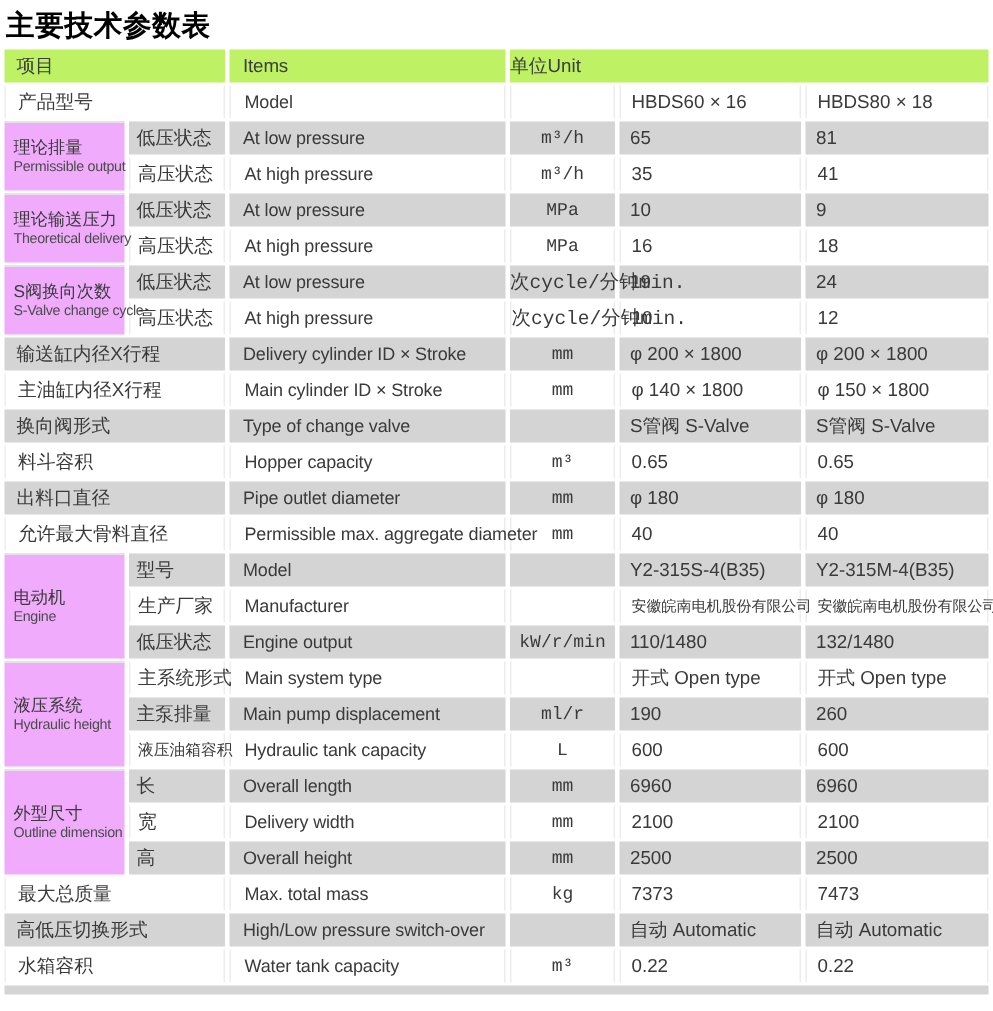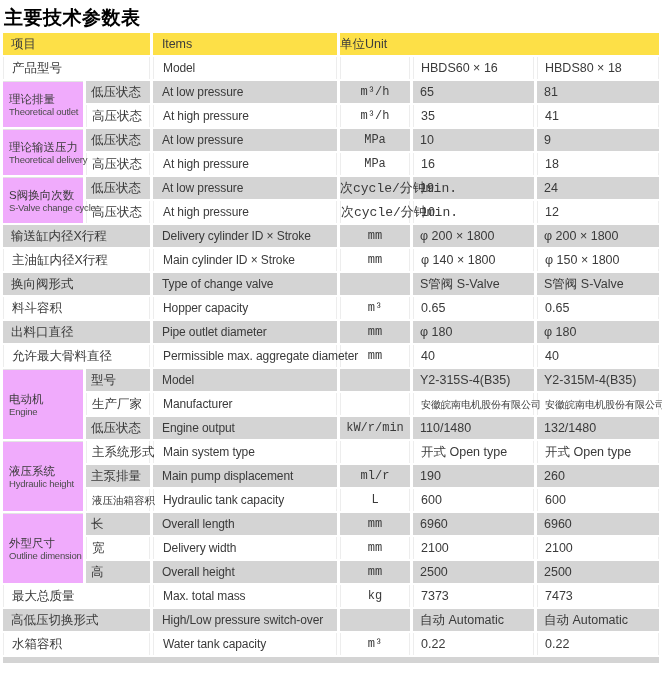--- a/index.html
+++ b/index.html
@@ -31,21 +31,21 @@
   td.grp .gcn{font-size:11.5px;color:#3a3a3a;line-height:14px;}
   td.grp .gen{font-size:9.5px;color:#4c4c4c;line-height:12px;letter-spacing:-0.2px;}
   td.lbl{padding-left:8px;}
   td.sub{padding-left:5px;}
   td.sub.tight{font-size:10.5px;}
   td.en{padding-left:9px;font-size:12px;letter-spacing:-0.1px;}
   td.unit{text-align:center;font-size:12px;font-family:Liberation Mono, monospace;}
   td.unit.small-unit{font-size:13px;}
   td.val{padding-left:7px;}
   td.val.small-cjk{font-size:10px;}
-  tr.hdr td{background:#fde047;font-size:12.5px;color:#3c3c3c;}
+  tr.hdr td{background:#bef264;font-size:12.5px;color:#3c3c3c;}
   tr.hdr td.unit-hdr{text-align:left;padding-left:0;}
   .bottom-bar{height:6px;background:#d4d4d4;margin:0 3px;}
 </style>
 </head>
 <body>
 
 <div class="page-title">主要技术参数表</div>
 
 <table class="spec">
   <colgroup>
@@ -68,21 +68,21 @@
     <td colspan="2" class="lbl">产品型号</td>
     <td class="en">Model</td>
     <td class="unit"></td>
     <td class="val">HBDS60 × 16</td>
     <td class="val">HBDS80 × 18</td>
   </tr>
 
   <tr class="gray">
     <td rowspan="2" class="grp">
       <div class="gcn">理论排量</div>
-      <div class="gen">Theoretical outlet</div>
+      <div class="gen">Permissible output</div>
     </td>
     <td class="sub">低压状态</td>
     <td class="en">At low pressure</td>
     <td class="unit">m³/h</td>
     <td class="val">65</td>
     <td class="val">81</td>
   </tr>
   <tr class="white">
     <td class="sub">高压状态</td>
     <td class="en">At high pressure</td>

